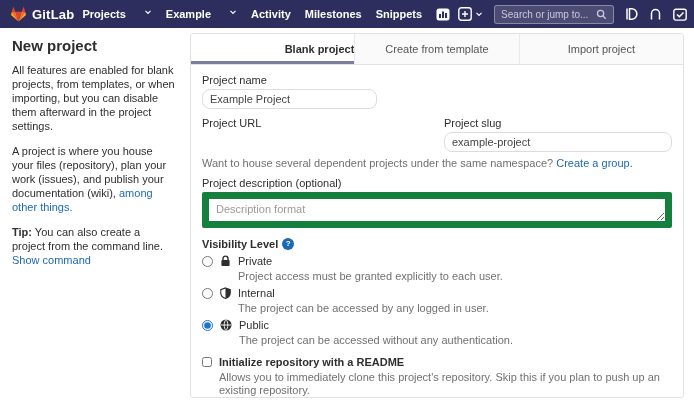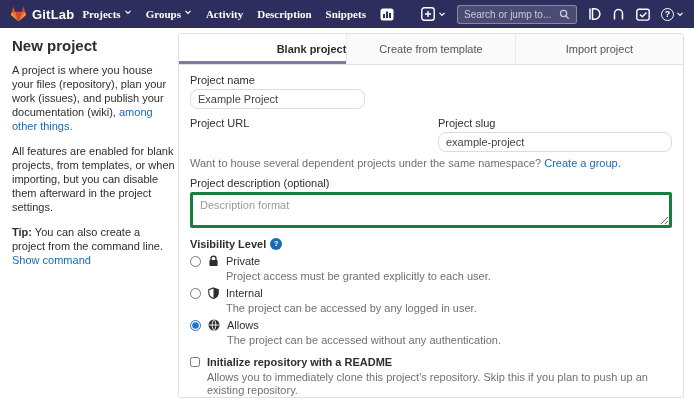--- a/index.html
+++ b/index.html
@@ -5,35 +5,35 @@
   * { margin:0; padding:0; box-sizing:border-box; }
   html,body { background:#fff; }
   body { font-family:"Liberation Sans", sans-serif; color:#2e2e2e; }
   .page { width:694px; height:403px; overflow:hidden; background:#fff; position:relative; }
 
   
   .navbar { height:28px; background:#2e2e5e; display:flex; align-items:center; padding:0 10px; gap:8px; }
   .brand { display:flex; align-items:center; gap:5px; cursor:pointer; }
   .brand-name { color:#fff; font-size:13px; font-weight:bold; letter-spacing:.2px; }
   .nav-links { display:flex; align-items:center; gap:14px; }
-  .nav-link { color:#fff; font-size:11px; font-weight:bold; display:flex; align-items:flex-start; gap:3px; cursor:pointer; white-space:nowrap;font-family:Liberation Serif, serif; }
+  .nav-link { color:#fff; font-size:11px; font-weight:bold; display:flex; align-items:flex-start; gap:18px; cursor:pointer; white-space:nowrap; }
   .caret { display:inline-block; }
   .chart-btn { display:flex; align-items:center; }
   .nav-right { margin-left:auto; display:flex; align-items:center; gap:11px; }
   .plus-wrap { display:flex; align-items:center; gap:3px; cursor:pointer; }
   .searchbox { display:flex; align-items:center; justify-content:space-between; width:120px; height:19px;
                background:rgba(255,255,255,.14); border:1px solid rgba(255,255,255,.35); border-radius:3px; padding:0 6px; }
   .searchbox input { background:transparent; border:none; outline:none; width:88px; font-size:10px; color:#fff; font-family:"Liberation Sans", sans-serif; }
   .searchbox input::placeholder { color:#c9c9dd; }
   .icon-btn { display:flex; align-items:center; gap:2px; cursor:pointer; }
   .q-circle { width:13px; height:13px; border:1.4px solid #fff; border-radius:50%; color:#fff; font-size:9px; font-weight:bold;
               display:flex; align-items:center; justify-content:center; line-height:1; }
 
   
-  .content { display:flex; align-items:flex-start; padding:5px 10px 0 12px; gap:2px; }
+  .content { display:flex; align-items:flex-start; padding:5px 10px 0 12px; gap:14px; }
 
   
   .side { width:164px; flex-shrink:0; padding-top:4px; }
   .side h1 { font-size:15px; font-weight:bold; margin-bottom:9px; }
   .side p { font-size:11px; line-height:14px; margin-bottom:11px; }
   a.link { color:#1b69b6; text-decoration:none; cursor:pointer; }
 
   
   .card { flex:1; height:365px; border:1px solid #e1e1e1; border-radius:3px; background:#fff; display:flex; flex-direction:column; overflow:hidden; }
   .tabs { display:flex; border-bottom:1px solid #e1e1e1; }
@@ -48,21 +48,21 @@
   .flabel { display:block; font-size:11px; font-weight:normal; margin-bottom:3px; }
   .txt { height:20px; border:1px solid #dcdcdc; border-radius:8px; padding:0 7px; font-size:11px; color:#444;
          font-family:"Liberation Sans", sans-serif; outline:none; width:100%; }
   .name-group { margin-bottom:8px; }
   .name-group .txt { width:175px; }
   .row2 { display:flex; gap:14px; margin-bottom:5px; }
   .row2 > div { flex:1; }
   .txt.ro { background:#f9f9f9; color:#555; }
   .hint { font-size:11px; color:#707070; margin-bottom:8px; }
   .desc-group { margin-bottom:8px; }
-  .desc-group textarea { width:100%; height:36px; border:3px solid #15803d; border-radius:2px; padding:4px 7px;
+  .desc-group textarea { width:100%; height:36px; border:7px solid #15803d; border-radius:2px; padding:4px 7px;
          font-size:11px; color:#444; font-family:"Liberation Sans", sans-serif; resize:vertical; outline:none; }
   .desc-group textarea::placeholder { color:#9a9a9a; }
   .vis-label { display:flex; align-items:center; gap:4px; margin-bottom:5px; }
   .vis-label b { font-size:11px; }
   .help-badge { width:12px; height:12px; border-radius:50%; background:#1b69b6; color:#fff; font-size:8px; font-weight:bold;
                 display:flex; align-items:center; justify-content:center; cursor:pointer; line-height:1; }
   .opt { display:flex; align-items:flex-start; gap:7px; margin-bottom:4px; }
   .opt input { margin-top:1px; width:11px; height:11px; accent-color:#1f75cb; }
   .opt .oicon { margin-top:0; display:flex; }
   .opt-name { font-size:11px; line-height:13px; }
@@ -97,30 +97,30 @@
     </div>
 
     <div class="nav-links">
       <span class="nav-link">
         <span>Projects</span>
         <svg class="caret" width="8" height="8" viewBox="0 0 8 8">
             <path d="M1.5 2.8 L4 5.3 L6.5 2.8" stroke="#fff" stroke-width="1.2" fill="none"></path>
           </svg>
       </span>
       <span class="nav-link">
-        <span>Groups</span>
+        <span>Example</span>
         <svg class="caret" width="8" height="8" viewBox="0 0 8 8">
             <path d="M1.5 2.8 L4 5.3 L6.5 2.8" stroke="#fff" stroke-width="1.2" fill="none"></path>
           </svg>
       </span>
       <span class="nav-link">
           <span>Activity</span>
         </span>
       <span class="nav-link">
-          <span>Description</span>
+          <span>Milestones</span>
         </span>
       <span class="nav-link">
           <span>Snippets</span>
         </span>
       <span class="chart-btn">
         <svg width="14" height="13" viewBox="0 0 14 13">
           <rect x="0.5" y="0.5" width="13" height="12" rx="2.5" fill="#fff"></rect>
           <rect x="3" y="6" width="2" height="4" fill="#2e2e5e"></rect>
           <rect x="6" y="3.5" width="2" height="6.5" fill="#2e2e5e"></rect>
           <rect x="9" y="5" width="2" height="5" fill="#2e2e5e"></rect>
@@ -171,22 +171,22 @@
           </svg>
       </span>
 
     </div>
   </div>
 
   <div class="content">
 
     <div class="side">
       <h1>New project</h1>
+      <p>All features are enabled for blank projects, from templates, or when importing, but you can disable them afterward in the project settings.</p>
       <p><span>A project is where you house your files (repository), plan your work (issues), and publish your documentation (wiki), </span><a class="link">among other things.</a></p>
-      <p>All features are enabled for blank projects, from templates, or when importing, but you can disable them afterward in the project settings.</p>
       <p><b>Tip:</b><span> You can also create a project from the command line. </span><a class="link">Show command</a></p>
     </div>
 
     <div class="card">
 
       <div class="tabs">
         <div class="tab active">
             <span>Blank project</span>
           </div>
         <div class="tab">
@@ -256,21 +256,21 @@
 
         <div class="opt">
           <input type="radio" name="vis" checked="" style="">
           <span class="oicon">
             <svg width="12" height="12" viewBox="0 0 12 12">
                 <circle cx="6" cy="6" r="5.5" fill="#2e2e2e"></circle>
                 <path d="M1 6 H11 M6 0.6 C3.6 3 3.6 9 6 11.4 M6 0.6 C8.4 3 8.4 9 6 11.4" fill="none" stroke="#fff" stroke-width="0.9"></path>
               </svg>
           </span>
           <div>
-            <div class="opt-name">Allows</div>
+            <div class="opt-name">Public</div>
             <div class="opt-desc">The project can be accessed without any authentication.</div>
           </div>
         </div>
 
         <div class="readme">
           <input type="checkbox" style="">
           <div>
             <b>Initialize repository with a README</b>
             <div class="opt-desc">Allows you to immediately clone this project's repository. Skip this if you plan to push up an existing repository.</div>
           </div>

